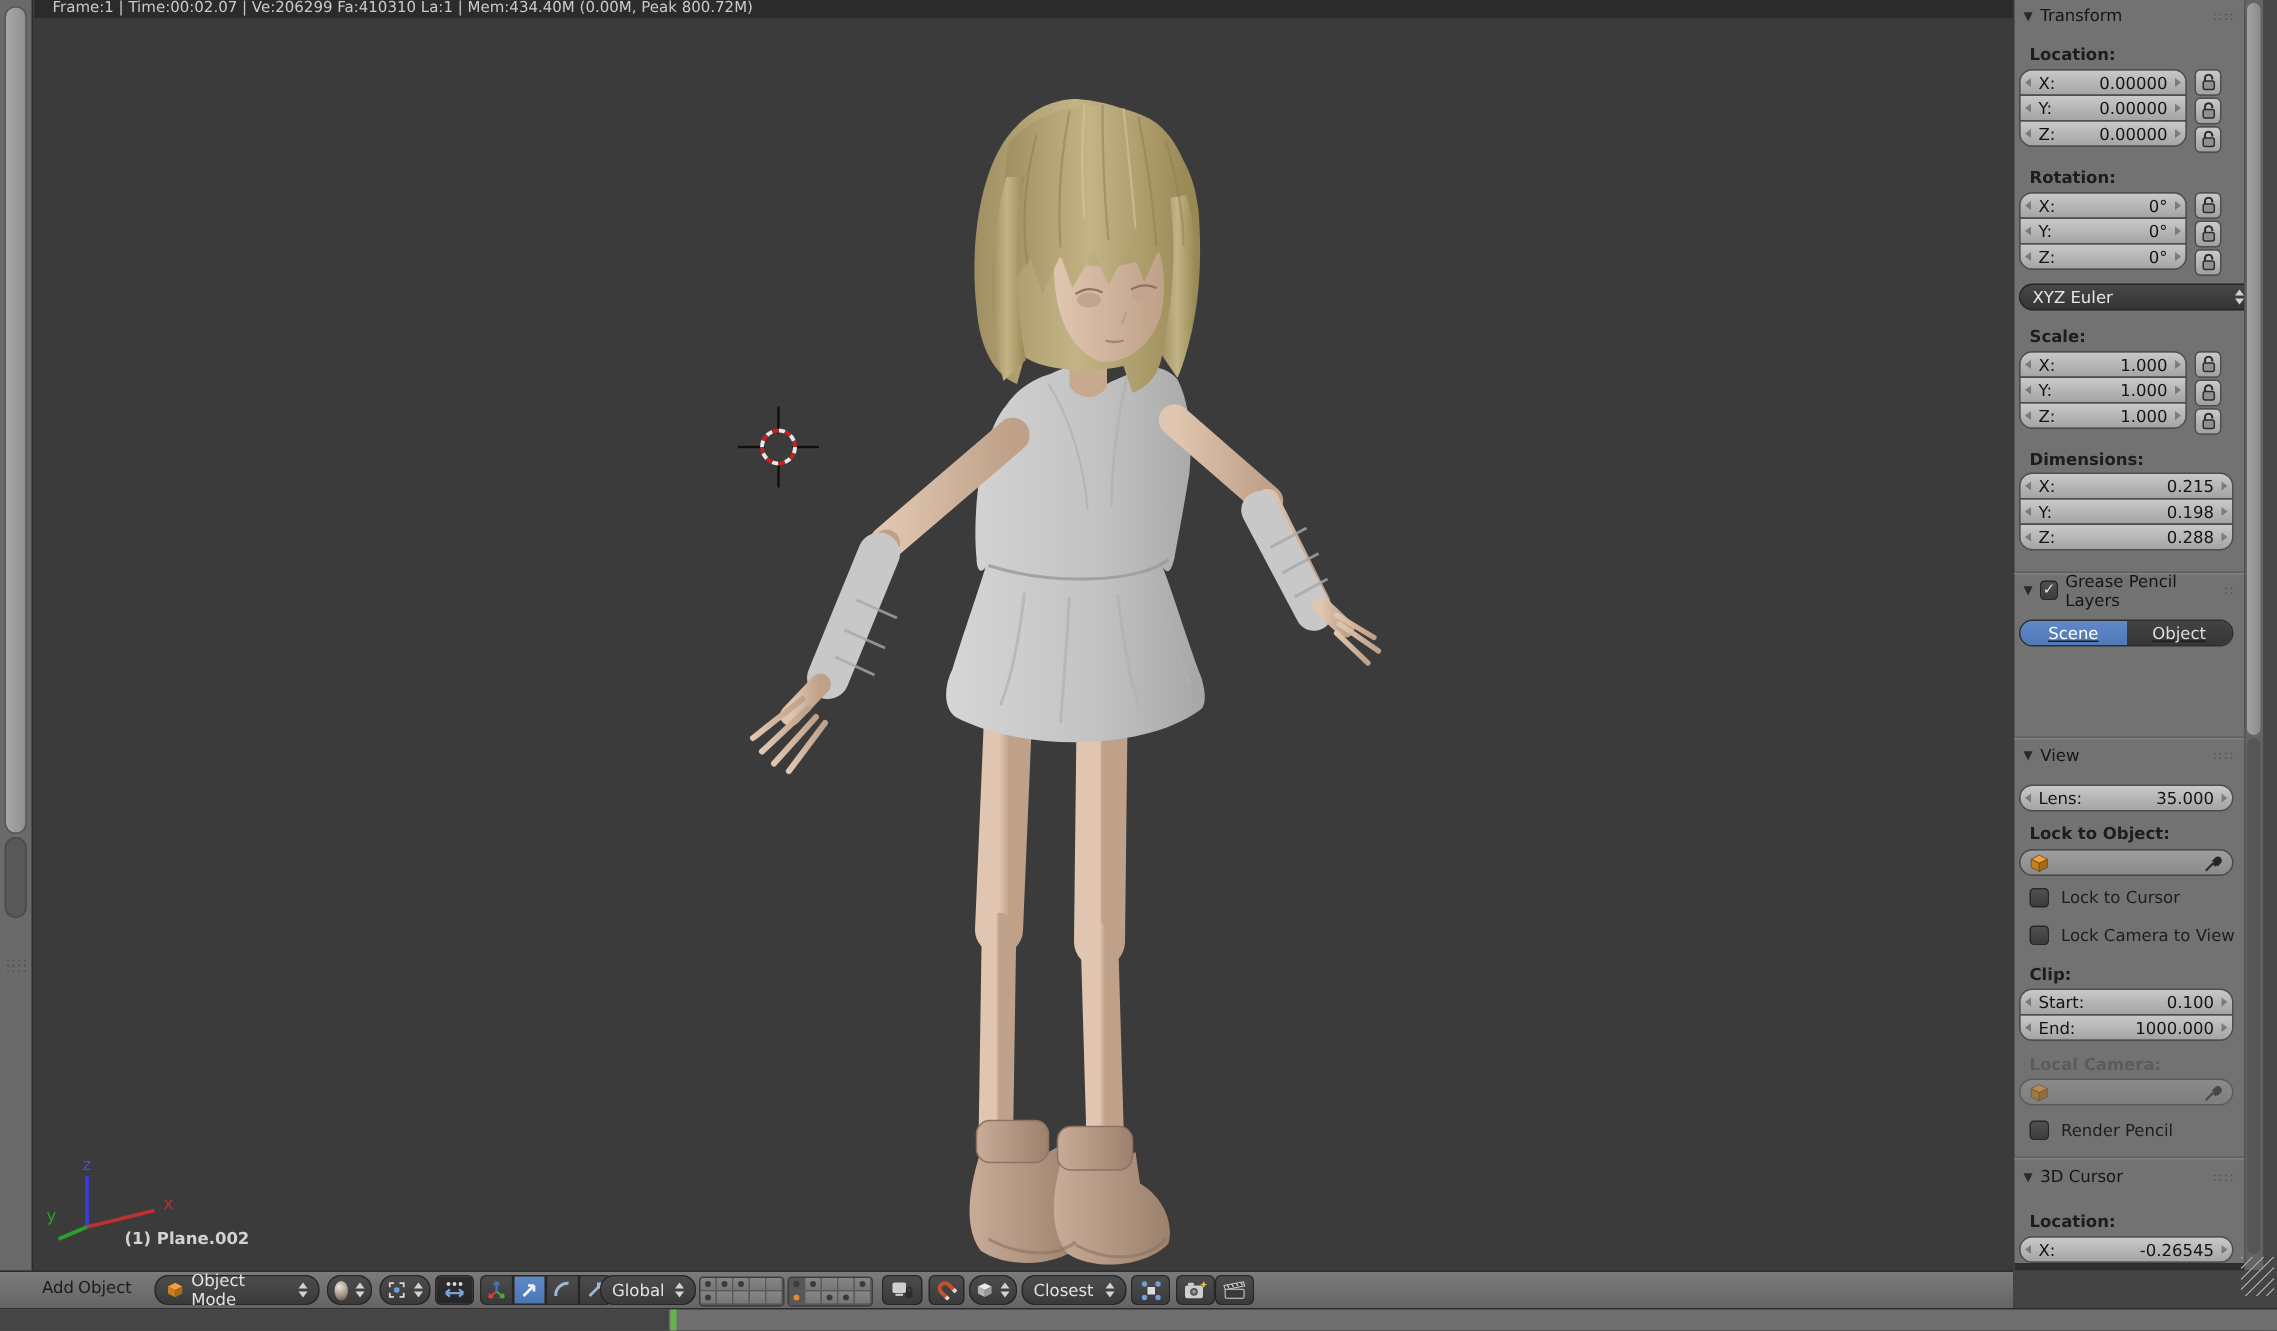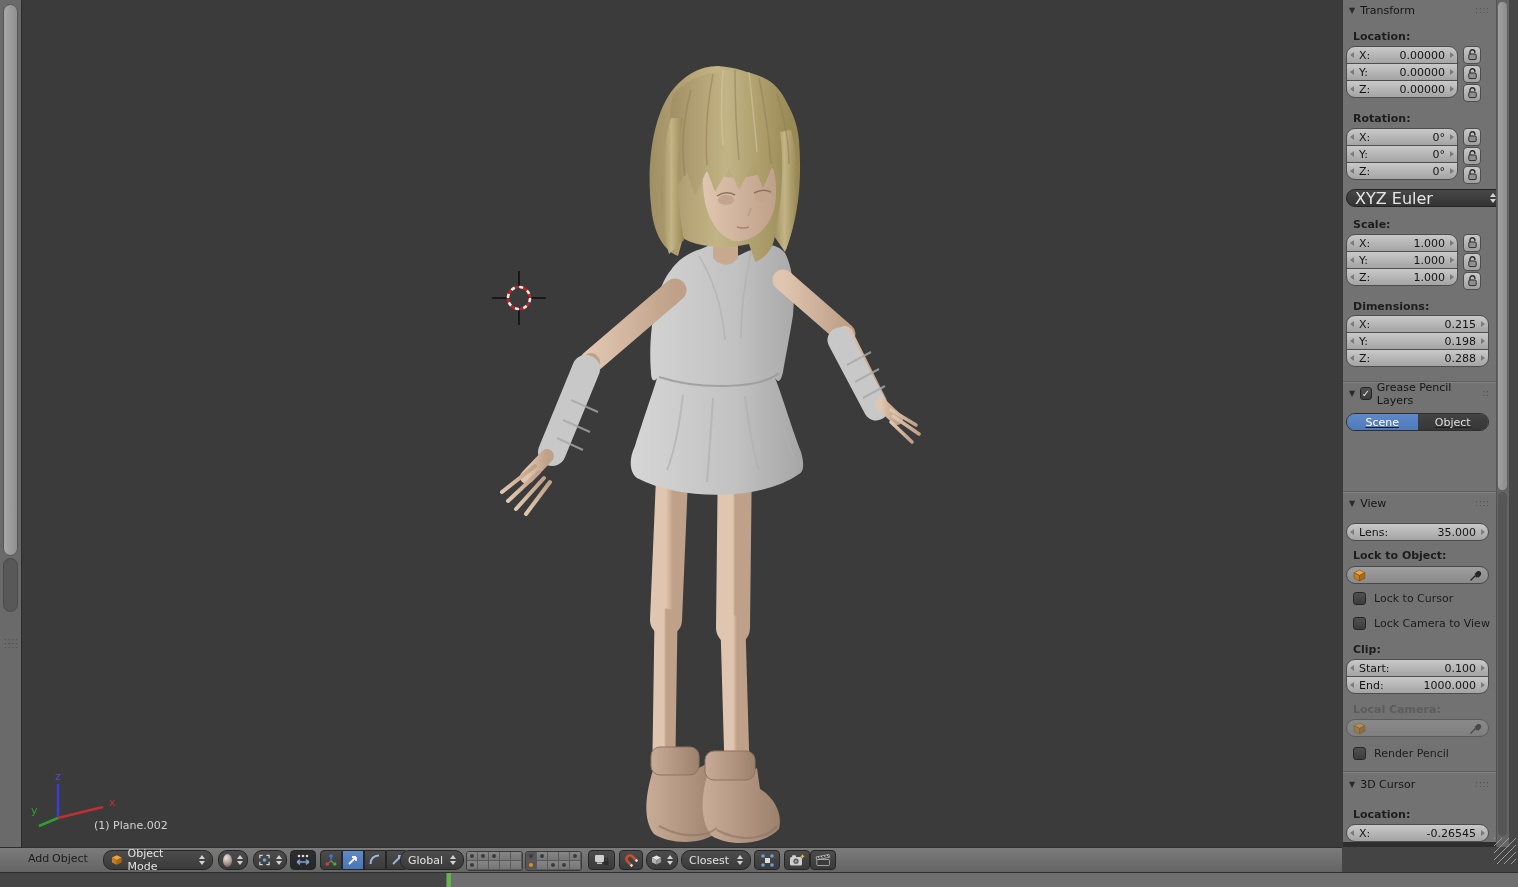--- a/index.html
+++ b/index.html
@@ -13,21 +13,21 @@
     background:linear-gradient(90deg,#a8a8a8,#8f8f8f); border:1px solid #565656; }
   #left-thumb2 { left:3px; top:558px; width:15px; height:54px; border-radius:8px;
     background:#585858; border:1px solid #4a4a4a; }
   .dragdots { color:#4d4d4d; font-size:8px; letter-spacing:1px; line-height:4px; }
   #left-dots { left:4px; top:640px; }
 
   
   #viewport { left:23px; top:0; width:1319px; height:847px; background:#3b3b3b; }
   #info-bar { left:0; top:0; width:100%; height:12px; background:#2b2b2b; color:#c9c9c9;
     font-size:10px; line-height:12px; padding-left:12px; white-space:nowrap; }
-  #object-label { left:71px; top:819px; color:#d2d2d2; font-size:11px; }
+  #object-label { left:60px; top:819px; color:#d2d2d2; font-size:11px;font-weight:bold; }
   #char-svg { left:0; top:0; }
 
   
   #sidebar { left:1342px; top:0; width:154px; height:847px; background:#727272;
     border-left:1px solid #3a3a3a; font-size:11px; color:#1d1d1d; }
   #sidebar-scroll { left:1496px; top:0; width:13px; height:847px; background:#646464; border-left:1px solid #555; }
   #scroll-thumb-a { left:1498px; top:2px; width:9px; height:488px; border-radius:5px;
     background:linear-gradient(90deg,#a2a2a2,#8b8b8b); }
   #scroll-thumb-b { left:1498px; top:492px; width:9px; height:344px; border-radius:5px; background:#565656; }
   #win-edge { left:1509px; top:0; width:9px; height:887px; background:#474747; }
@@ -56,21 +56,21 @@
   .stack .num { margin-top:-1px; }
   .stack .num:first-child { margin-top:0; border-radius:9px 9px 0 0; }
   .stack .num:last-child { border-radius:0 0 9px 9px; }
   .stack .num:only-child { border-radius:9px; }
   .lockcol { position:absolute; left:120px; width:18px; }
   .lockbtn { width:18px; height:18px; margin-top:1px; border-radius:4px;
     background:linear-gradient(#c9c9c9,#a0a0a0); border:1px solid #4e4e4e;
     display:flex; align-items:center; justify-content:center; }
   .darksel { position:absolute; left:3px; width:159px; height:18px; border-radius:9px;
     background:linear-gradient(#474747,#343434); border:1px solid #232323; color:#e6e6e6;
-    display:flex; align-items:center; padding:0 8px; font-size:16px; }
+    display:flex; align-items:center; padding:0 8px; font-size:11px; }
   .updown { margin-left:auto; display:flex; flex-direction:column; gap:2px; }
   .updown i { display:block; width:0; height:0; border:3.5px solid transparent; }
   .updown i.u { border-bottom:4px solid #d3d3d3; border-top:none; }
   .updown i.d { border-top:4px solid #d3d3d3; border-bottom:none; }
 
   .tabs { position:absolute; left:3px; width:143px; height:18px; display:flex;
     border:1px solid #2e2e2e; border-radius:9px; overflow:hidden;text-decoration:underline; }
   .tab { flex:1; display:flex; align-items:center; justify-content:center; font-size:11px; }
   .tab.active { background:linear-gradient(#5e88c8,#4f79b7); color:#fff; }
   .tab.idle { background:linear-gradient(#434343,#363636); color:#dedede; }
@@ -121,20 +121,21 @@
 </style>
 </head>
 <body>
 
 <div id="left-strip" class="abs"></div>
 <div id="left-thumb" class="abs"></div>
 <div id="left-thumb2" class="abs"></div>
 <div id="left-dots" class="abs dragdots">::::<br>::::</div>
 
 <div id="viewport" class="abs">
+  <div id="info-bar" class="abs">Frame:1 | Time:00:02.07 | Ve:206299 Fa:410310 La:1 | Mem:434.40M (0.00M, Peak 800.72M)</div>
 
   <svg id="char-svg" class="abs" width="1319" height="847" viewBox="0 0 1319 847">
     <defs>
       <linearGradient id="gHair" x1="0" y1="0" x2="1" y2="0">
         <stop offset="0" stop-color="#a08f62"></stop>
           <stop offset="0.45" stop-color="#c3b486"></stop>
           <stop offset="1" stop-color="#978752"></stop>
       </linearGradient>
       <linearGradient id="gSkin" x1="0" y1="0" x2="1" y2="0">
         <stop offset="0" stop-color="#e0c6b0"></stop>

